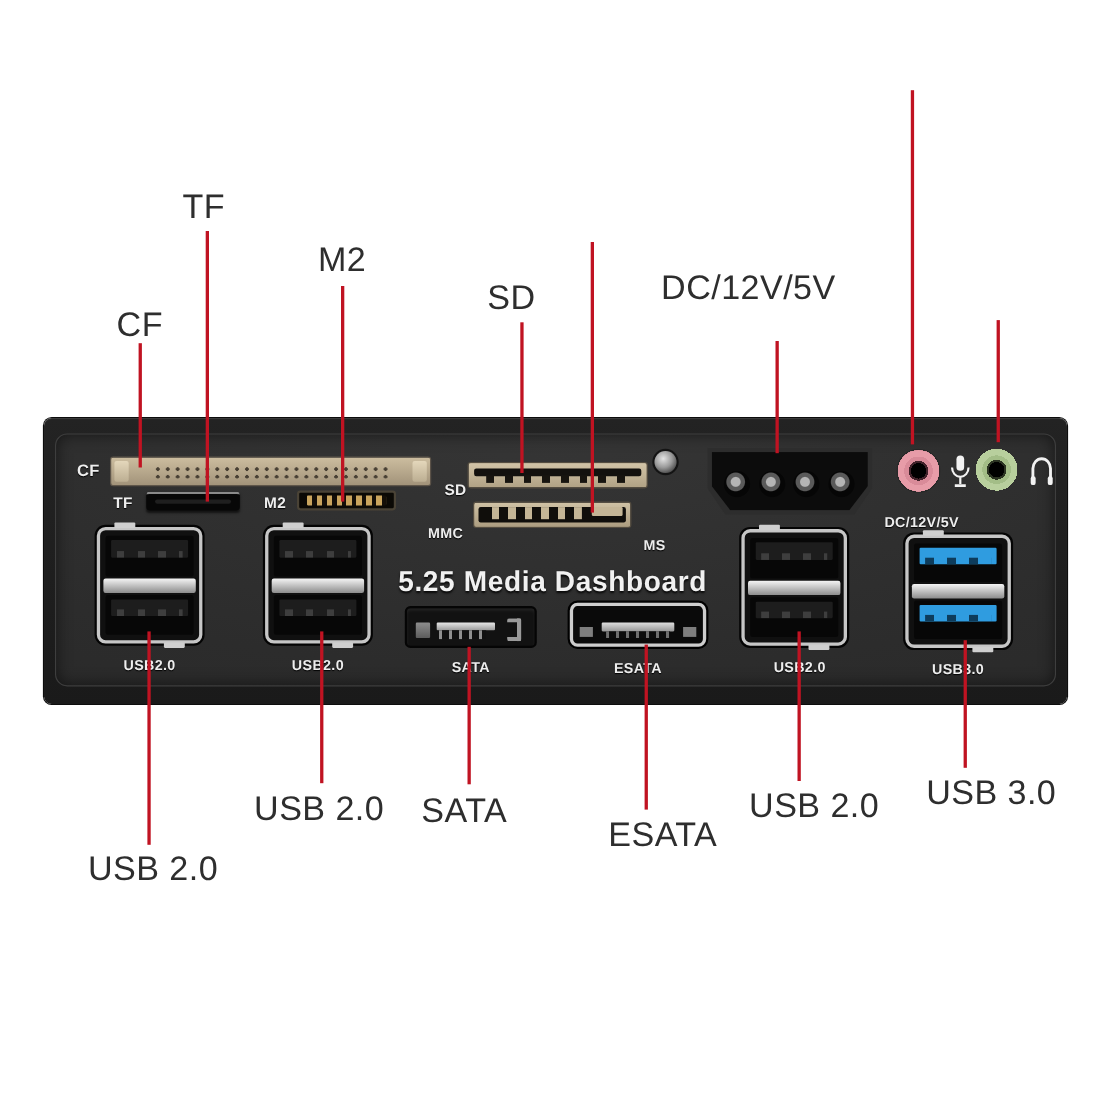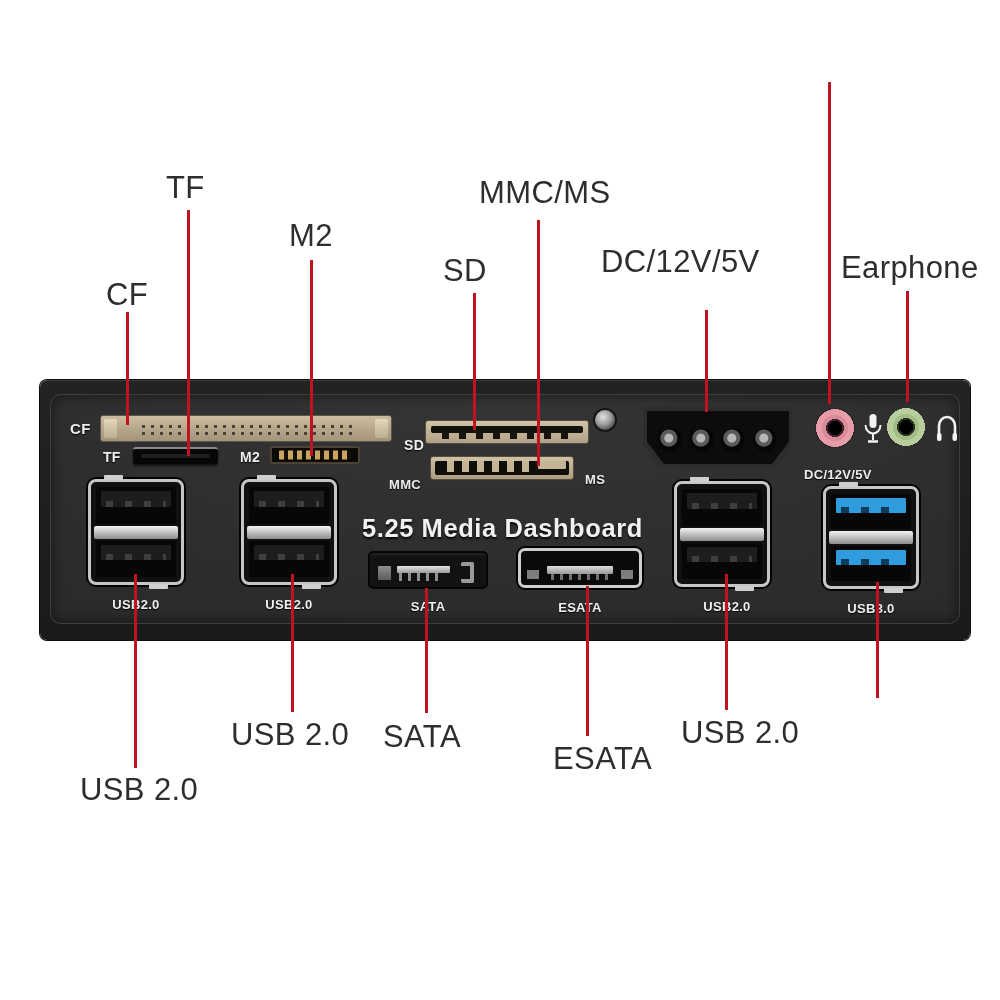--- a/index.html
+++ b/index.html
@@ -106,31 +106,30 @@
 </style>
 </head>
 <body>
 
 <div class="scene">
 
   <div class="ann" style="left:106px;top:277px">CF</div>
   <div class="ann" style="left:166px;top:170px">TF</div>
   <div class="ann" style="left:289px;top:218px">M2</div>
   <div class="ann" style="left:443px;top:253px">SD</div>
-  <div class="ann" style="left:479px;top:175px">MMC/MS</div>
   <div class="ann" style="left:601px;top:243px;line-height:38px">
     <span class="l2">DC/12V/5V</span>
   </div>
-  <div class="ann" style="left:841px;top:250px">Earphone</div>
 
   <div class="ann" style="left:80px;top:772px">USB 2.0</div>
   <div class="ann" style="left:231px;top:717px">USB 2.0</div>
   <div class="ann" style="left:383px;top:719px">SATA</div>
   <div class="ann" style="left:553px;top:741px">ESATA</div>
   <div class="ann" style="left:681px;top:715px">USB 2.0</div>
+  <div class="ann" style="left:842px;top:703px">USB 3.0</div>
 
   <div class="cl" style="left:126px;top:312px;height:113px"></div>
   <div class="cl" style="left:187px;top:210px;height:246px"></div>
   <div class="cl" style="left:310px;top:260px;height:196px"></div>
   <div class="cl" style="left:473px;top:293px;height:137px"></div>
   <div class="cl" style="left:537px;top:220px;height:246px"></div>
   <div class="cl" style="left:705px;top:310px;height:102px"></div>
   <div class="cl" style="left:828px;top:82px;height:322px"></div>
   <div class="cl" style="left:906px;top:291px;height:111px"></div>
   <div class="cl" style="left:134px;top:574px;height:194px"></div>
@@ -160,21 +159,21 @@
 
     <div class="plabel" style="left:364px;top:57px;font-size:14px">SD</div>
     <div class="p-abs sd-slot" style="left:385px;top:40px;width:164px;height:24px">
       <div class="sd-inner"></div>
       <div class="sd-teeth"></div>
     </div>
 
     <div class="p-abs screw" style="left:555px;top:30px;width:20px;height:20px"></div>
 
     <div class="plabel" style="left:349px;top:97px;font-size:13px">MMC</div>
-    <div class="plabel" style="left:545px;top:92px;font-size:13px">MS</div>
+    <div class="plabel" style="left:545px;top:108px;font-size:13px">MS</div>
     <div class="p-abs mmc-slot" style="left:390px;top:76px;width:144px;height:24px">
       <div class="mmc-inner"></div>
       <div class="mmc-teeth"></div>
       <div class="mmc-step"></div>
     </div>
 
     <div class="p-abs molex-out" style="left:603px;top:27px;width:150px;height:61px">
       <div class="molex-in"></div>
       <div class="pin" style="left:15px;top:21px"></div>
       <div class="pin" style="left:47px;top:21px"></div>

